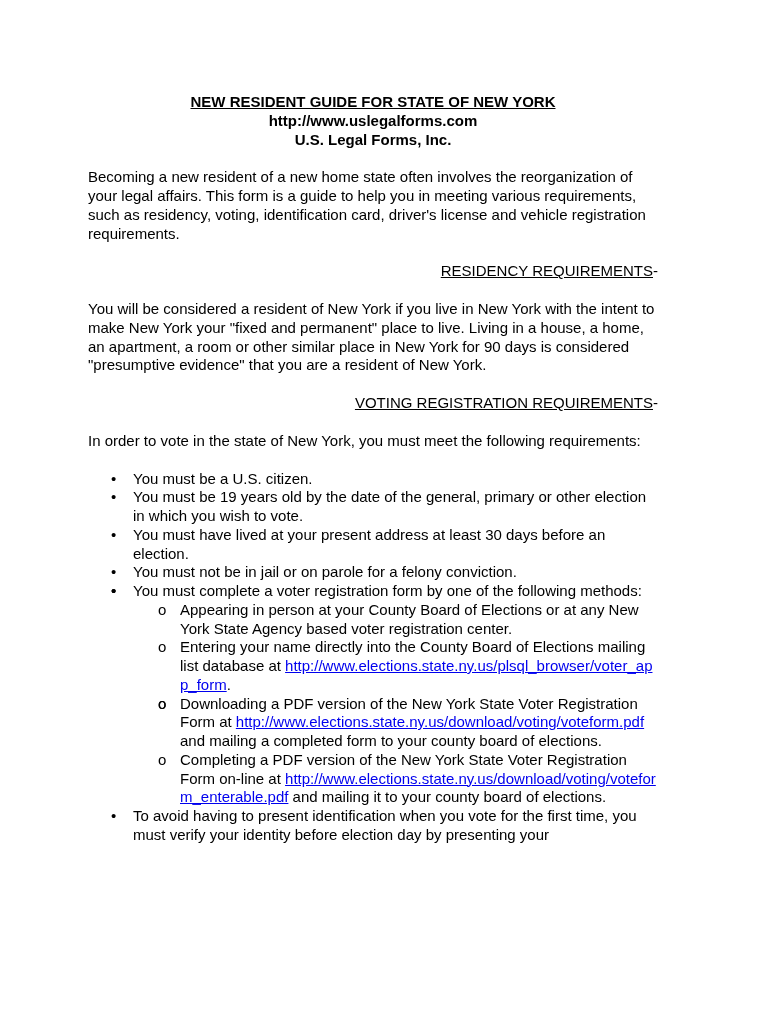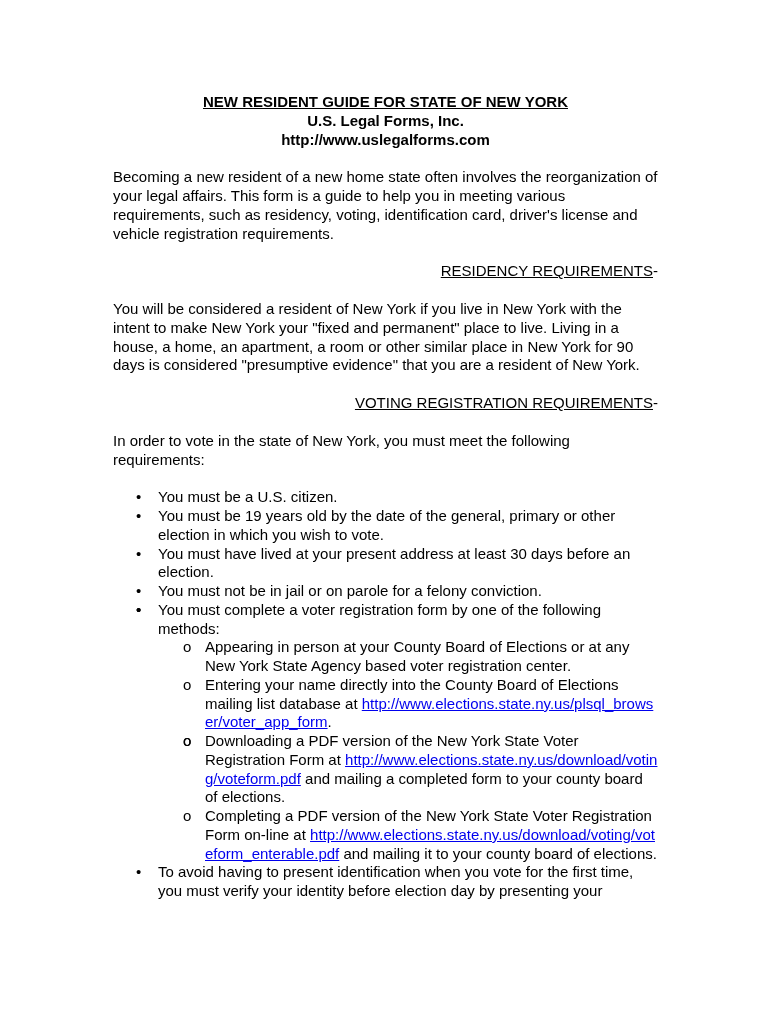--- a/index.html
+++ b/index.html
@@ -15,21 +15,21 @@
     background:var(--bg);
     color:var(--text);
     font-family:"Liberation Sans", sans-serif;
     font-size:15px;
     line-height:1.25;
     overflow:hidden;
   }
   .page{
     width:770px;
     height:1024px;
-    padding:93px 112px 40px 113px;
+    padding:93px 112px 40px 88px;
   }
   .title-block{
     text-align:center;
     font-weight:bold;
     margin:0 0 19px 0;
   }
   .title-block .line{display:block;}
   .u{text-decoration:underline;}
   p.para{margin:8px 0 19px 0;}
   .heading{margin:0 0 19px 0;text-align:right;}
@@ -69,22 +69,22 @@
     cursor:pointer;
   }
 </style>
 </head>
 <body>
 
 <div class="page">
 
   <div class="title-block">
     <span class="line"><span class="u">NEW RESIDENT GUIDE FOR STATE OF NEW YORK</span></span>
+    <span class="line">http://www.uslegalforms.com</span>
     <span class="line">U.S. Legal Forms, Inc.</span>
-    <span class="line">http://www.uslegalforms.com</span>
   </div>
 
   <p class="para">Becoming a new resident of a new home state often involves the reorganization of your legal affairs. This form is a guide to help you in meeting various requirements, such as residency, voting, identification card, driver's license and vehicle registration requirements.</p>
 
   <p class="heading"><span class="u">RESIDENCY REQUIREMENTS</span><span>-</span></p>
 
   <p class="para">You will be considered a resident of New York if you live in New York with the intent to make New York your "fixed and permanent" place to live. Living in a house, a home, an apartment, a room or other similar place in New York for 90 days is considered "presumptive evidence" that you are a resident of New York.</p>
 
   <p class="heading"><span class="u">VOTING REGISTRATION REQUIREMENTS</span><span>-</span></p>
 

